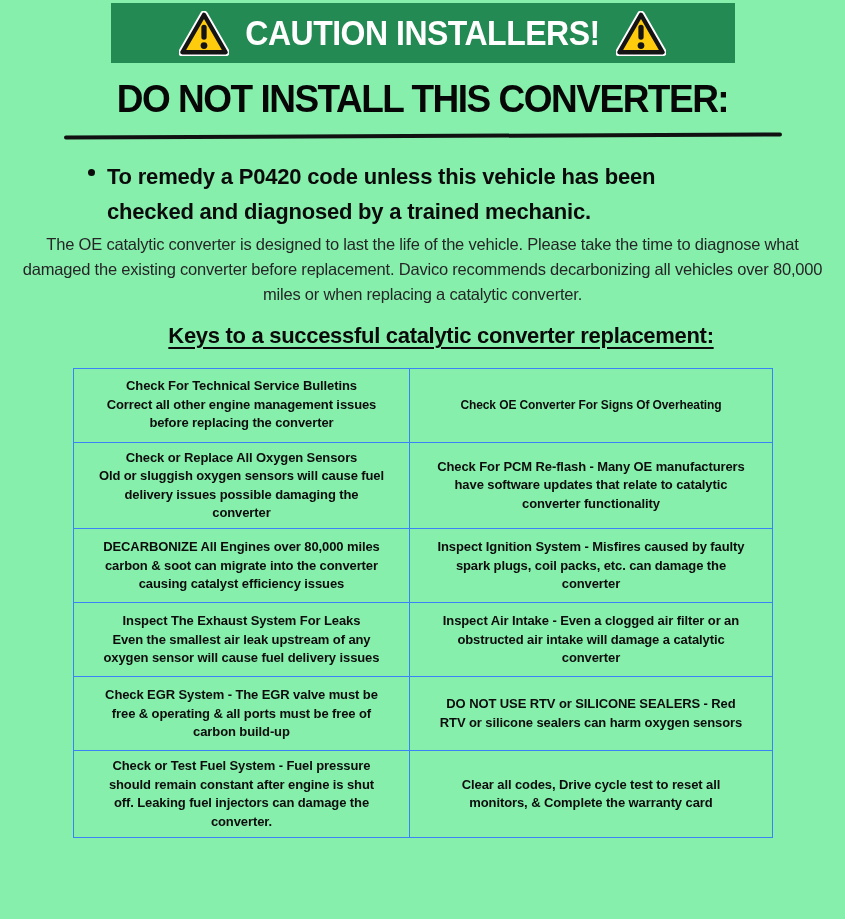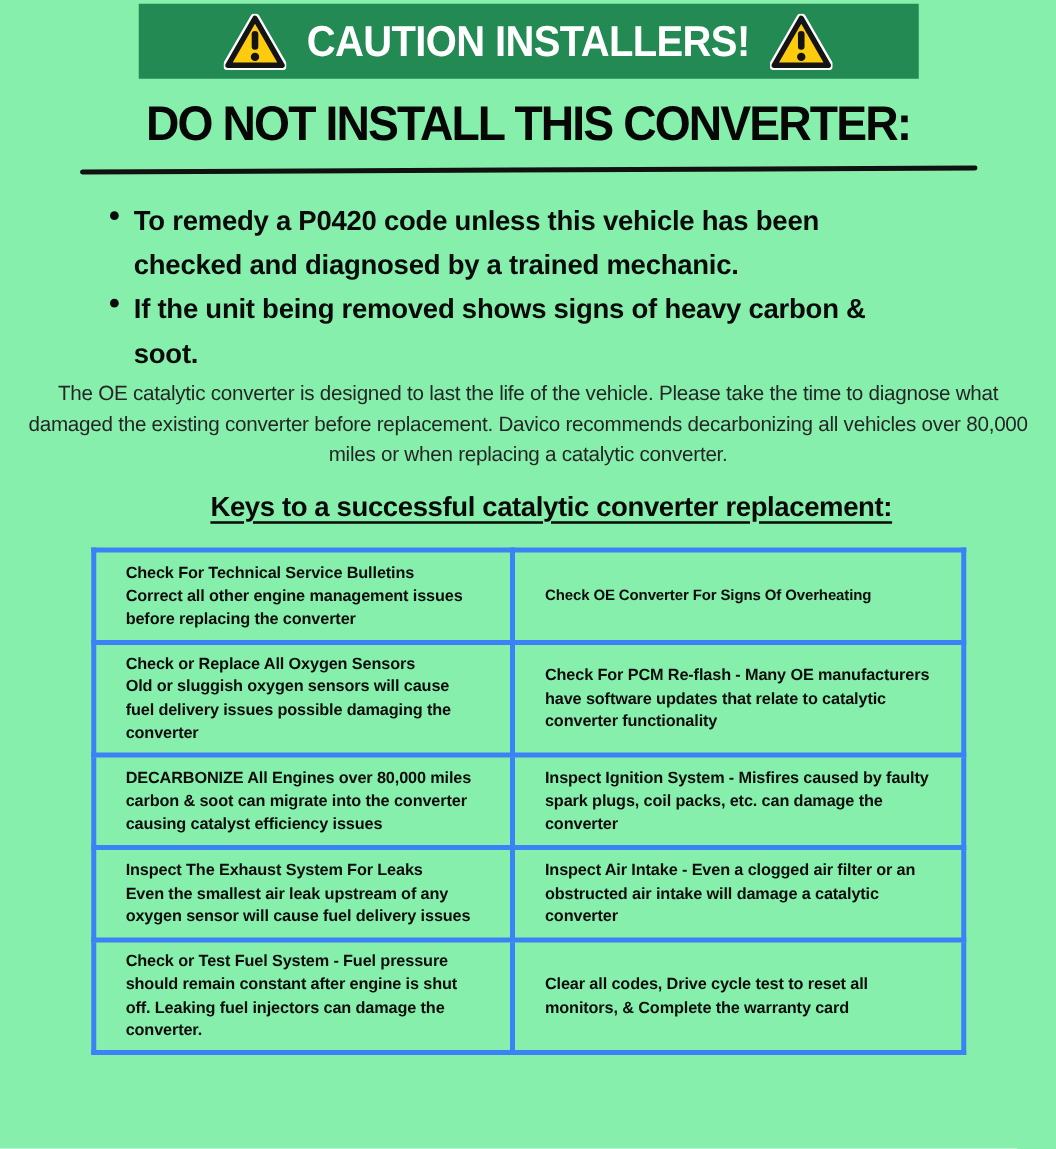--- a/index.html
+++ b/index.html
@@ -109,23 +109,24 @@
   }
 
   
   .keys-table {
     width: 700px;
     margin: 19px auto 0 auto;
     border-collapse: collapse;
     table-layout: fixed;
   }
   .keys-table td {
-    border: 4px solid #3b82f6;
+    border: 1px solid #3b82f6;
     height: 74px;
     padding: 6px 24px;
+    text-align: center;
     vertical-align: middle;
     font-weight: bold;
     font-size: 13px;
     line-height: 1.42;
     letter-spacing: -0.1px;
     color: #0c0c0c;
     white-space: pre-line;
   }
   .keys-table td.col-left  { width: 48.2%; }
   .keys-table td.col-right { width: 51.8%; }
@@ -158,24 +159,20 @@
 
   <h1 class="headline">DO NOT INSTALL THIS CONVERTER:</h1>
 
   <div class="divider"></div>
 
   <ul class="warning-list">
     <li class="warning-item">
       <span class="dot"></span>
       <span class="txt">To remedy a P0420 code unless this vehicle has been checked and diagnosed by a trained mechanic.</span>
     </li>
-    <li class="warning-item">
-      <span class="dot"></span>
-      <span class="txt">If the unit being removed shows signs of heavy carbon &amp; soot.</span>
-    </li>
   </ul>
 
   <p class="advisory">The OE catalytic converter is designed to last the life of the vehicle. Please take the time to diagnose what damaged the existing converter before replacement. Davico recommends decarbonizing all vehicles over 80,000 miles or when replacing a catalytic converter.</p>
 
   <h2 class="keys-heading">Keys to a successful catalytic converter replacement:</h2>
 
   <table class="keys-table">
     <tbody>
       <tr>
         <td class="col-left">Check For Technical Service Bulletins
@@ -190,19 +187,23 @@
       <tr>
         <td class="col-left">DECARBONIZE All Engines over 80,000 miles carbon &amp; soot can migrate into the converter causing catalyst efficiency issues</td>
         <td class="col-right">Inspect Ignition System - Misfires caused by faulty spark plugs, coil packs, etc. can damage the converter</td>
       </tr>
       <tr>
         <td class="col-left">Inspect The Exhaust System For Leaks
 Even the smallest air leak upstream of any oxygen sensor will cause fuel delivery issues</td>
         <td class="col-right">Inspect Air Intake - Even a clogged air filter or an obstructed air intake will damage a catalytic converter</td>
       </tr>
       <tr>
+        <td class="col-left">Check EGR System - The EGR valve must be free &amp; operating &amp; all ports must be free of carbon build-up</td>
+        <td class="col-right">DO NOT USE RTV or SILICONE SEALERS - Red RTV or silicone sealers can harm oxygen sensors</td>
+      </tr>
+      <tr>
         <td class="col-left">Check or Test Fuel System - Fuel pressure should remain constant after engine is shut off.  Leaking fuel injectors can damage the converter.</td>
         <td class="col-right">Clear all codes,  Drive cycle test to reset all monitors, &amp; Complete the warranty card</td>
       </tr>
     </tbody>
   </table>
 
 </div>
 
 </body></html>

